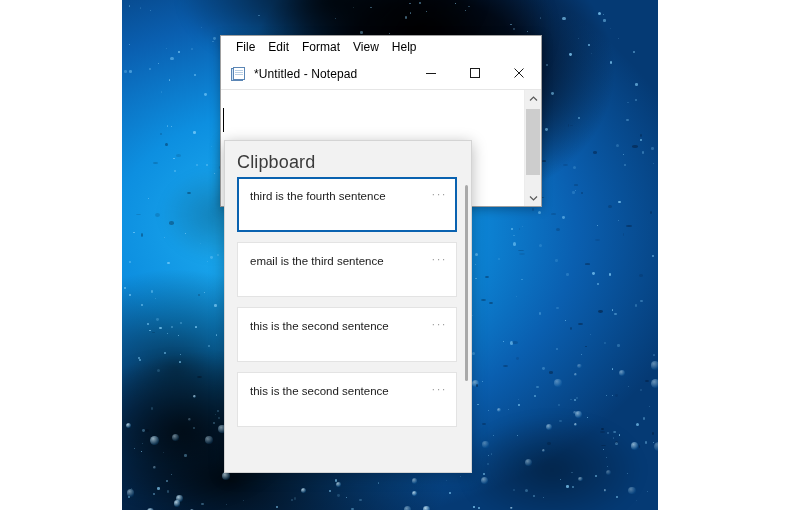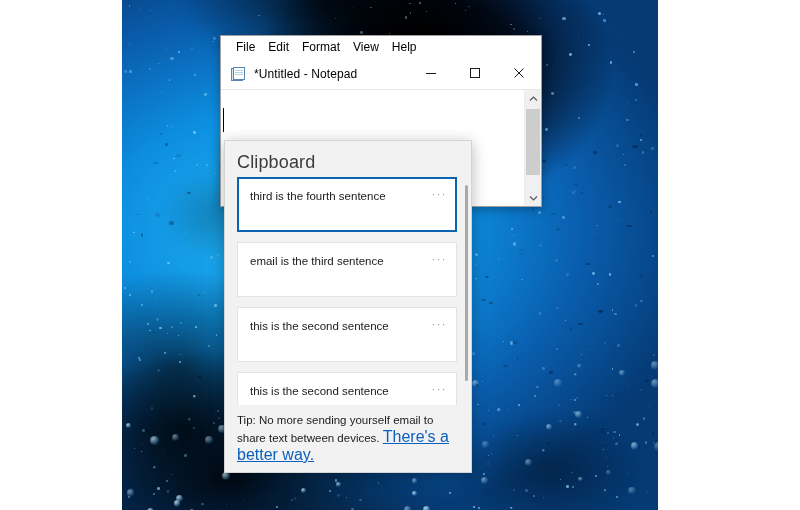--- a/index.html
+++ b/index.html
@@ -863,19 +863,16 @@
 
       <div class="cb-item">
         <span class="cb-item-text">this is the second sentence</span>
         <span class="cb-more">···</span>
       </div>
 
     </div>
 
     <div id="cb-scrollbar"></div>
 
-    <div id="cb-tip">
-      <span id="cb-tip-text">Tip: No more sending yourself email to share text between devices. </span><span id="cb-tip-link">There's a better way.</span>
-    </div>
 
   </div>
 
 </div>
 
 </body></html>

